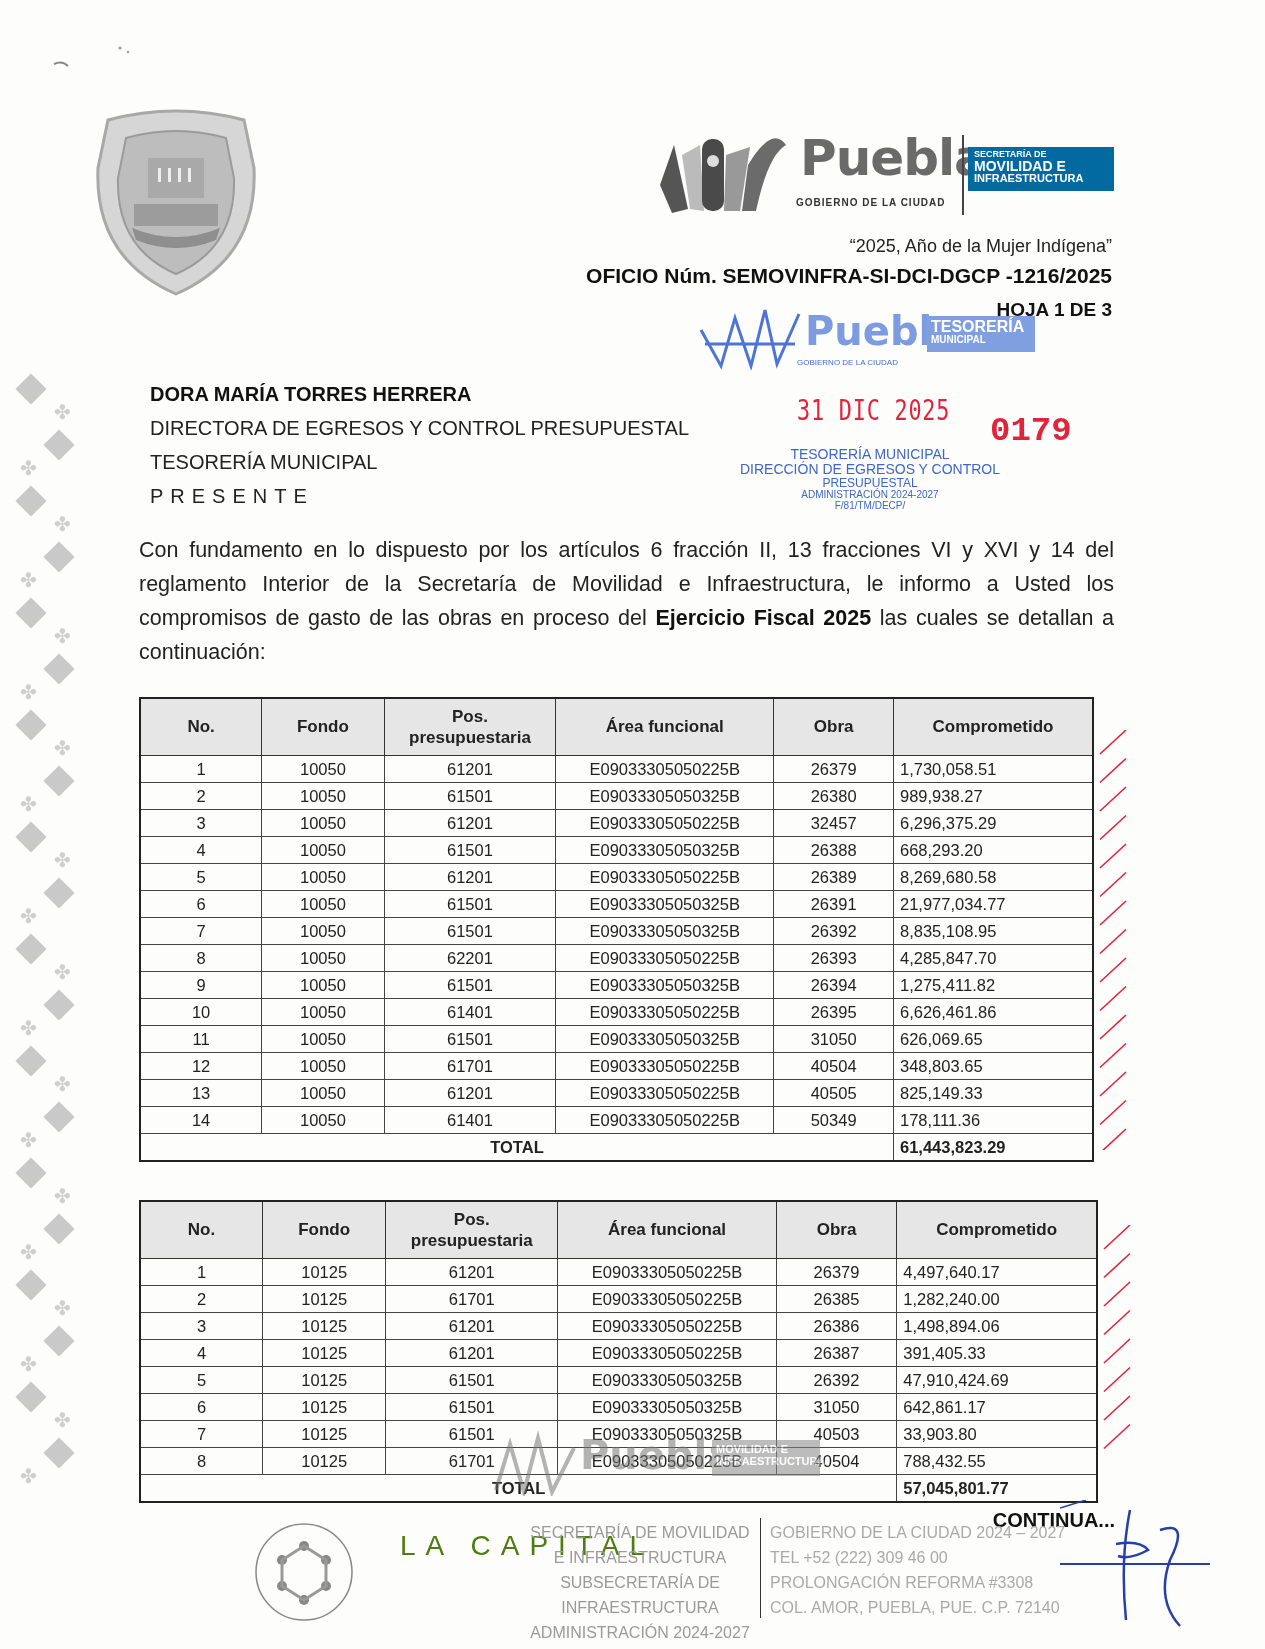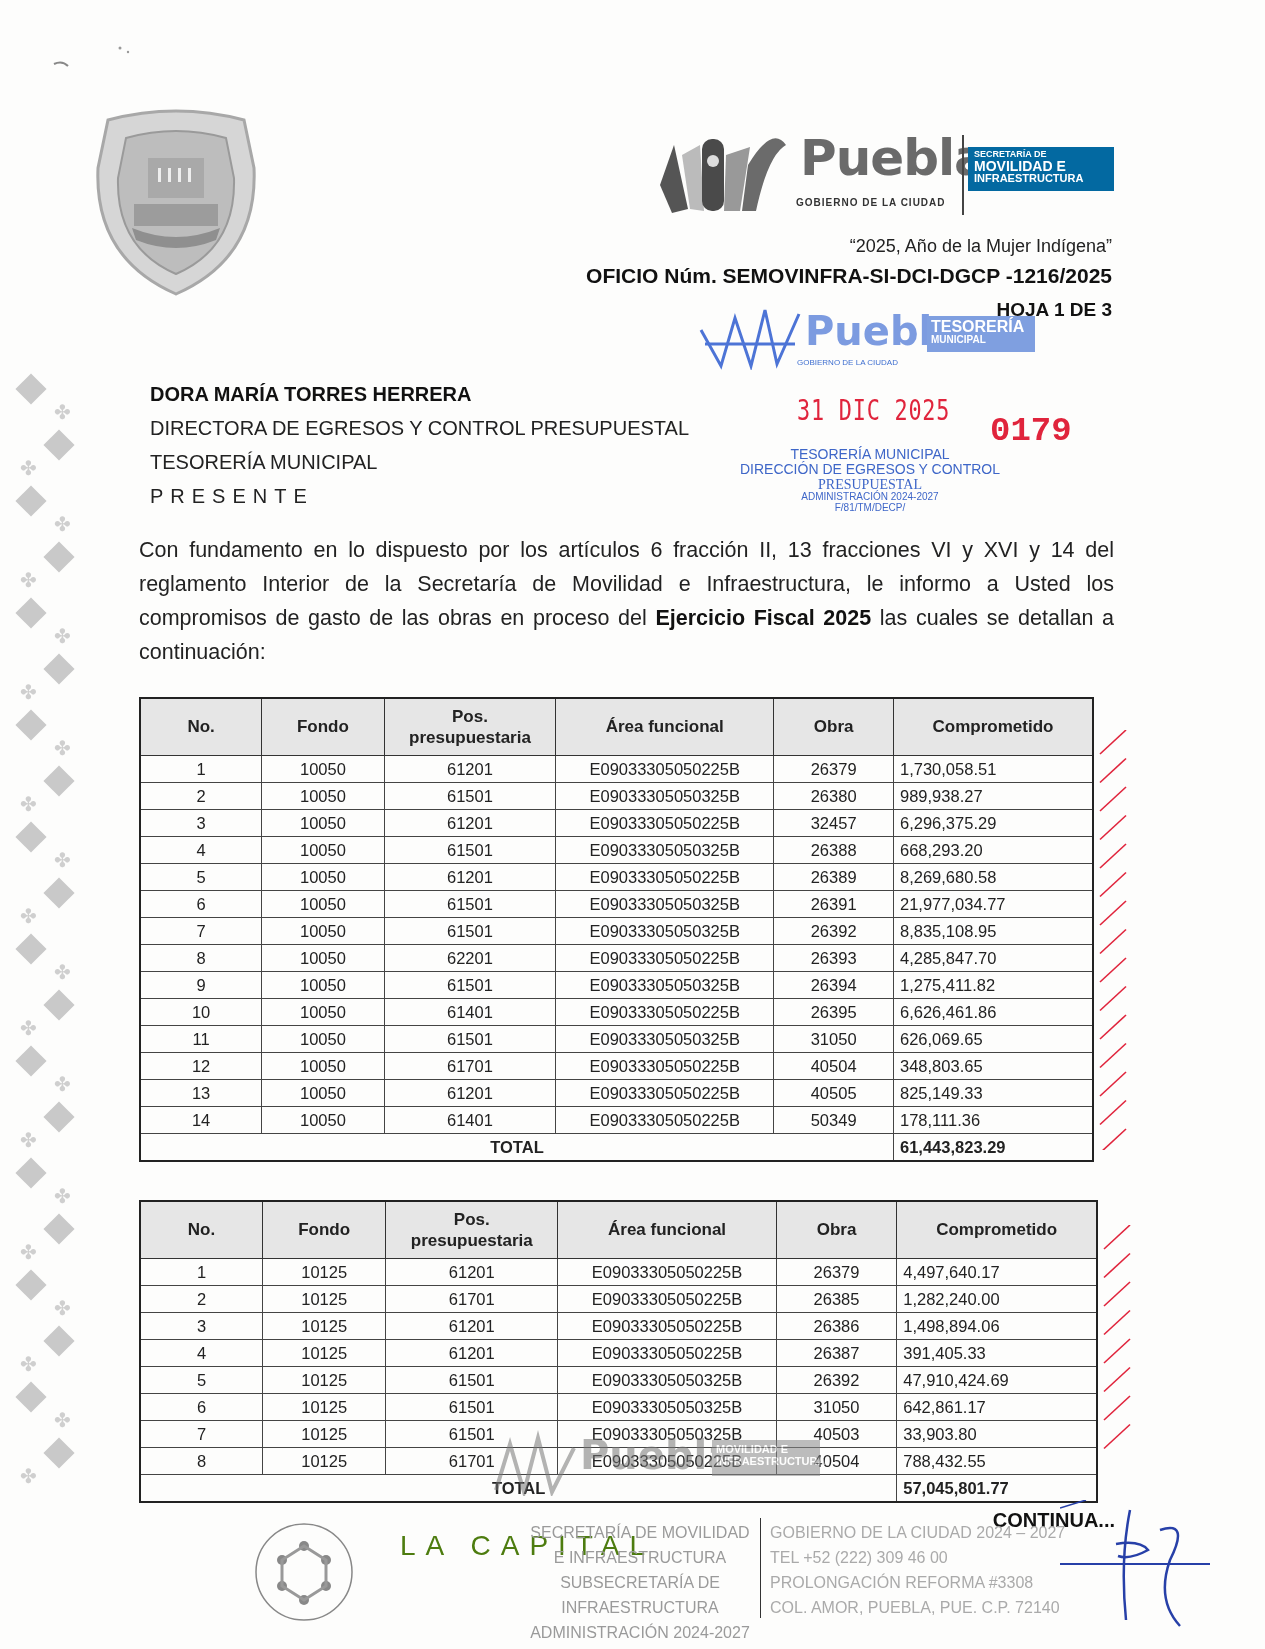--- a/index.html
+++ b/index.html
@@ -27,21 +27,21 @@
   .stamp-logo{left:695px;top:300px;width:345px;height:72px;color:#3f6fd0;}
   .stamp-logo .pb{position:absolute;left:110px;top:8px;font-family:"DejaVu Sans",sans-serif;font-weight:bold;font-size:40px;color:#7c9be0;}
   .stamp-logo .tes{position:absolute;left:232px;top:16px;width:108px;height:36px;background:#7f9fe0;color:#fff;font-weight:bold;font-size:16px;line-height:1;padding:3px 4px;box-sizing:border-box;}
   .stamp-logo .tes small{font-size:10px;display:block;}
   .stamp-logo .gob{position:absolute;left:102px;top:58px;font-size:8px;color:#3f6fd0;}
   .date-stamp{left:797px;top:394px;font-family:"DejaVu Sans Mono",monospace;font-size:28px;color:#e0243c;letter-spacing:1px;transform:scaleX(0.78);transform-origin:left;}
   .folio{left:990px;top:412px;font-family:"Liberation Mono",monospace;font-size:34px;font-weight:bold;color:#e0243c;}
   .blue-stamp{left:720px;top:447px;width:300px;text-align:center;color:#3e66c8;line-height:1.08;}
   .blue-stamp .a{font-size:14px;}
   .blue-stamp .b{font-size:14px;}
-  .blue-stamp .c{font-size:14px;font-family:Liberation Serif, serif;}
+  .blue-stamp .c{font-size:12px;}
   .blue-stamp .d{font-size:10px;}
   .blue-stamp .e{font-size:10px;}
   
   .addr{left:150px;top:365px;font-size:20px;line-height:34px;color:#222;margin-top:12px;}
   .addr .name{font-weight:bold;color:#111;}
   .addr .pres{letter-spacing:7px;}
   
   .body{left:139px;top:533px;width:975px;font-size:21.5px;line-height:34px;color:#222;text-align:justify;}
   .body b{color:#111;}
   

